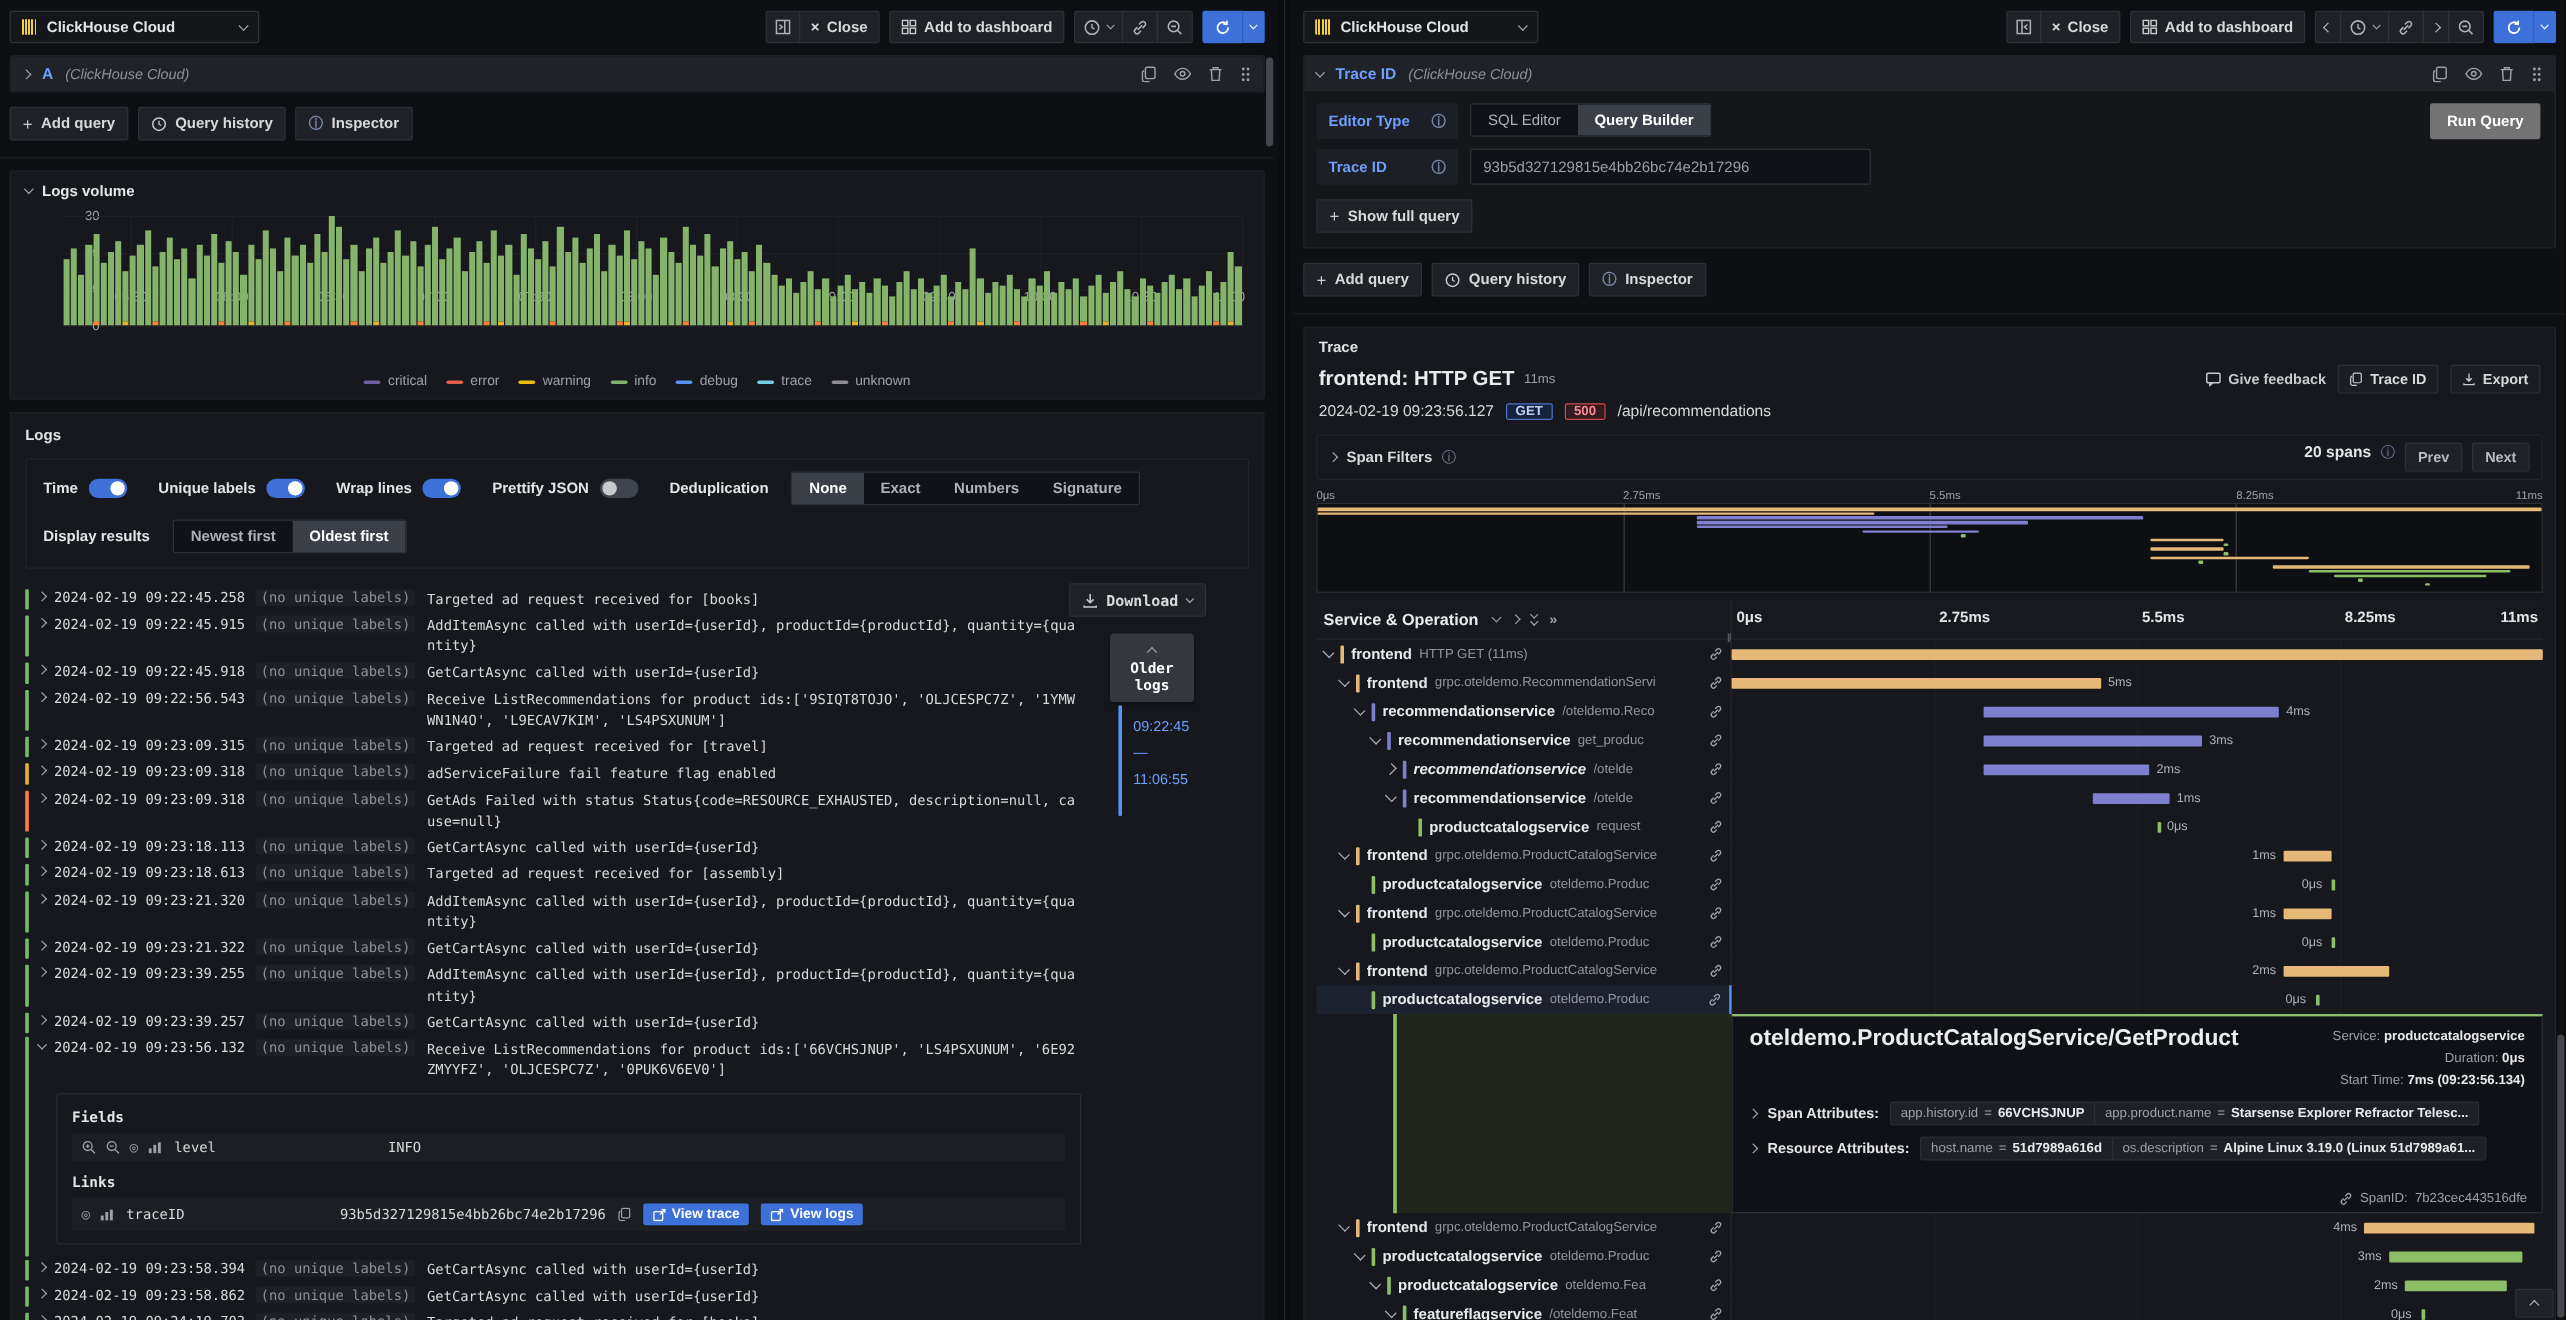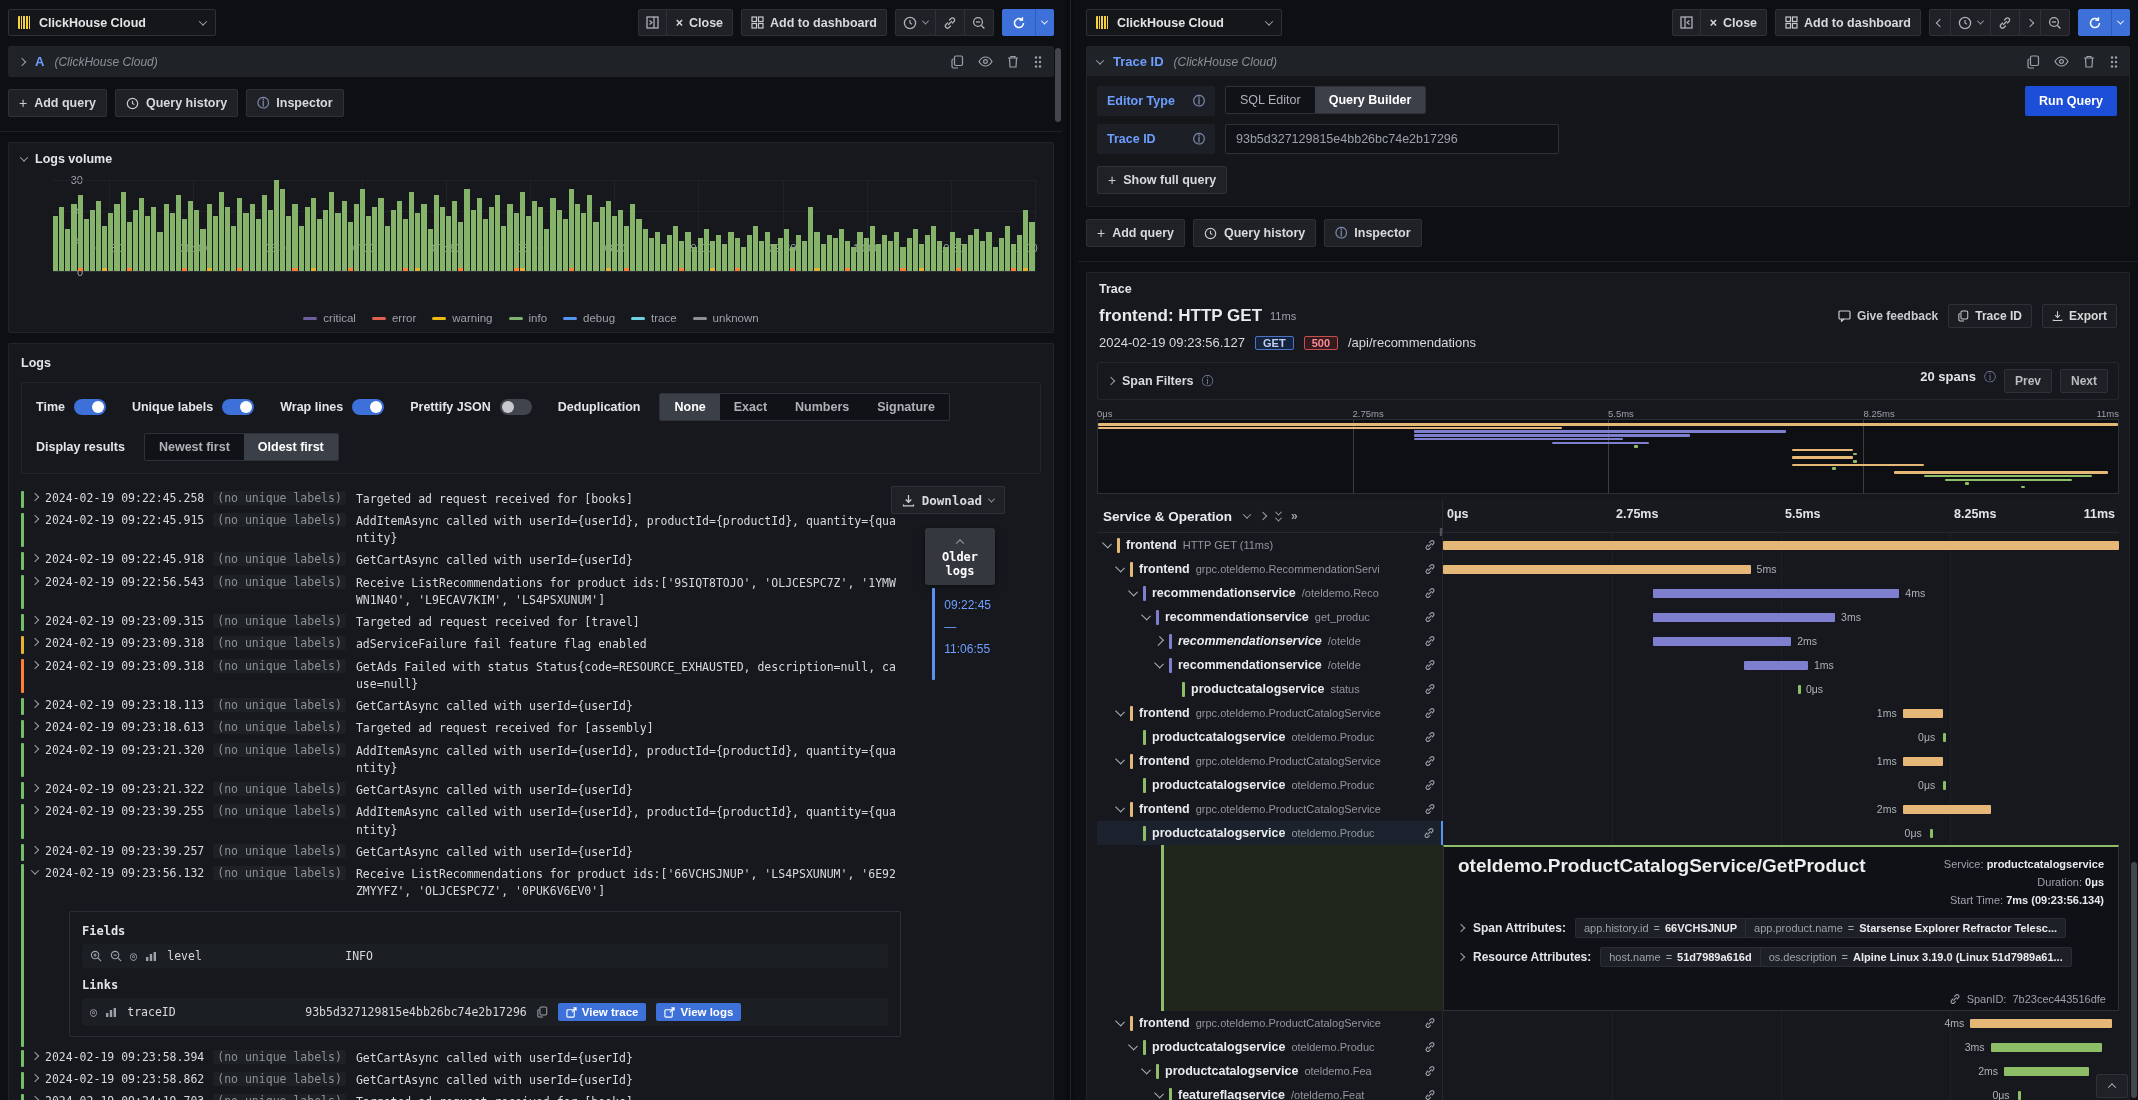--- a/index.html
+++ b/index.html
@@ -46,21 +46,21 @@
   .sm-btn{height:28px;display:flex;align-items:center;gap:7px;padding:0 10px;background:#1f2126;border:1px solid #2e3138;border-radius:2px;color:#d8d9da;font-size:12.5px;font-weight:600;cursor:pointer;box-sizing:border-box;}
   .plus{font-size:14px;font-weight:400;color:#c9cbce;line-height:1;}
 
   .form-row{display:flex;align-items:flex-start;gap:0;margin-bottom:8px;position:relative;}
   .f-label{display:flex;align-items:center;gap:8px;height:30px;padding:0 10px;background:#1c1f26;border-radius:2px;color:#6e9fff;font-size:12.5px;font-weight:600;width:118px;box-sizing:border-box;justify-content:space-between;}
   .info-i{color:#7a86a8;font-size:12px;font-style:normal;}
   .seg-group{display:flex;margin-left:10px;border:1px solid #2e3138;border-radius:2px;overflow:hidden;background:#111217;}
   .seg{padding:6px 14px;font-size:12.5px;color:#aeb1b7;cursor:pointer;}
   .seg.sel{background:#3b4048;color:#fff;font-weight:600;}
   .f-input{margin-left:10px;height:30px;width:334px;background:#111217;border:1px solid #2e3138;border-radius:2px;color:#9aa0a8;font-size:12.5px;display:flex;align-items:center;padding:0 10px;box-sizing:border-box;font-family:"Liberation Sans",sans-serif;}
-  .run-btn{position:absolute;right:2px;top:0;height:30px;display:flex;align-items:center;padding:0 14px;background:#1d4ed8;border-radius:2px;color:#fff;font-size:12.5px;font-weight:600;cursor:pointer;}
+  .run-btn{position:absolute;right:2px;top:0;height:30px;display:flex;align-items:center;padding:0 14px;background:#737373;border-radius:2px;color:#fff;font-size:12.5px;font-weight:600;cursor:pointer;}
 
   
   .panel{margin:10px 8px 0;border:1px solid #202328;border-radius:2px;background:#16181d;}
   .panel-head{display:flex;align-items:center;gap:8px;padding:9px 12px 4px;font-size:12.5px;font-weight:600;color:#e3e4e6;}
 
   
   .chart{position:relative;height:132px;margin:6px 16px 0 8px;}
   .plot{position:absolute;left:36px;right:2px;top:4px;bottom:36px;}
   .plot-border{position:absolute;left:0;right:0;bottom:0;height:1px;background:#2c2f35;}
   .ylab{position:absolute;right:calc(100% - 30px);width:26px;text-align:right;font-size:11px;color:#9da1a8;transform:translateY(-50%);}
@@ -89,21 +89,21 @@
   .log-row{display:flex;align-items:flex-start;padding:2.5px 0;cursor:pointer;}
   .lbar{flex:none;width:3px;align-self:stretch;margin-right:7px;border-radius:1px;}
   .lvl-info .lbar{background:#73bf69;} .lvl-warn .lbar{background:#e7b32f;} .lvl-error .lbar{background:#ff8034;}
   .l-chev{flex:none;color:#9da1a8;margin:3px 7px 0 1px;}
   .l-time{flex:none;white-space:nowrap;margin-right:9px;}
   .l-labels{flex:none;color:#8d9196;background:#1d2024;border-radius:2px;padding:0 4px;margin-right:10px;white-space:nowrap;}
   .l-msg{flex:1;min-width:0;word-break:break-all;line-height:1.5;}
   .exp-wrap{display:flex;}
   .exp-wrap .lbar{margin-right:0;}
   .exp-body{flex:1;min-width:0;padding-left:7px;}
-  .log-detail{margin:8px 0 10px 38px;border:1px solid #2a2d33;border-radius:2px;padding:10px 12px;font-family:"Liberation Sans",sans-serif;}
+  .log-detail{margin:8px 0 10px 16px;border:1px solid #2a2d33;border-radius:2px;padding:10px 12px;font-family:"Liberation Sans",sans-serif;}
   .ld-title{font-family:"DejaVu Sans Mono","Liberation Mono",monospace;font-size:12px;font-weight:700;color:#e3e4e6;margin:2px 0 6px;}
   .ld-row{display:flex;align-items:center;gap:10px;padding:5px 8px;background:#1b1e23;border-radius:2px;font-family:"DejaVu Sans Mono","Liberation Mono",monospace;font-size:11.5px;}
   .ld-row+.ld-title{margin-top:10px;}
   .ld-icons{display:flex;align-items:center;gap:8px;color:#9da1a8;}
   .ld-key{width:168px;}
   .ld-val{flex:0 0 auto;}
   .blue-btn{display:flex;align-items:center;gap:5px;background:#3d71d9;border-radius:2px;color:#fff;font-size:11.5px;font-weight:600;padding:3px 8px;cursor:pointer;font-family:"Liberation Sans",sans-serif;}
   .dl-btn{position:absolute;top:-2px;right:36px;}
   .older-box{position:absolute;top:40px;right:46px;width:62px;background:#34373d;border-radius:3px;color:#fff;font-weight:700;font-size:12px;text-align:center;padding:6px 4px 7px;cursor:pointer;box-shadow:0 2px 6px rgba(0,0,0,.4);}
   .range-ind{position:absolute;top:100px;right:50px;display:flex;gap:9px;}
@@ -1499,21 +1499,21 @@
             <div class="sbars">
               <div class="sbar c-purple" style="left: 44.5%; width: 9.5%;"></div>
               <span class="slabel" style="left: calc(54% + 6px);">1ms</span>
             </div>
           </div>
           <div class="srow">
             <div class="sname" style="padding-left: 71px;">
               <span class="tog"></span>
               <span class="cbar c-green"></span>
               <span class="svc">productcatalogservice</span>
-              <span class="op">status</span>
+              <span class="op">request</span>
               <span class="linkic">
                 <svg class="ic" width="12" height="12" viewBox="0 0 14 14">
                   <path d="M5.5 8.5 L8.5 5.5 M6.5 4 l1.5-1.5 a2.1 2.1 0 0 1 3 3 L9.5 7 M4.5 7 L3 8.5 a2.1 2.1 0 0 0 3 3 L7.5 10" fill="none" stroke="#9da1a8" stroke-width="1.3" stroke-linecap="round"></path>
                 </svg>
               </span>
             </div>
             <div class="sbars">
               <div class="stick c-green" style="left: 52.5%;"></div>
               <span class="slabel" style="left: calc(52.5% + 8px);">0μs</span>
             </div>

